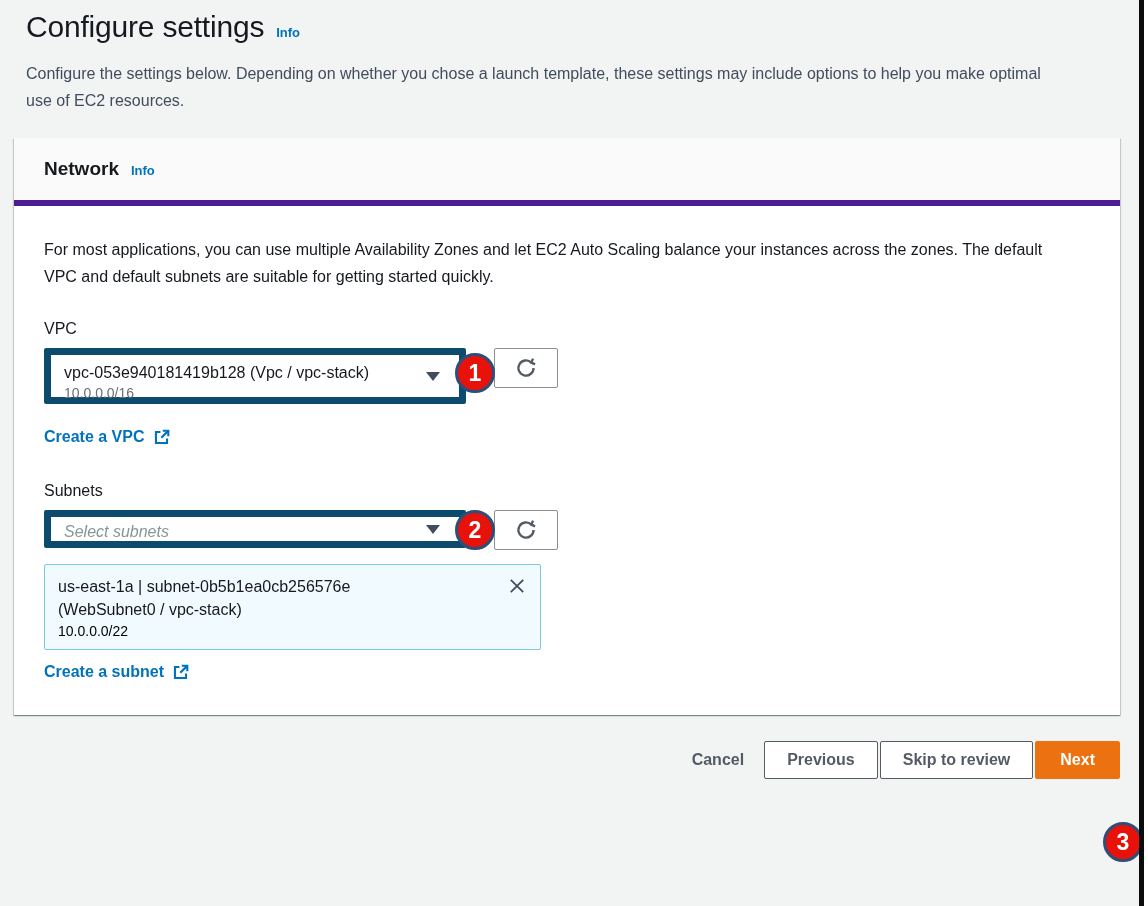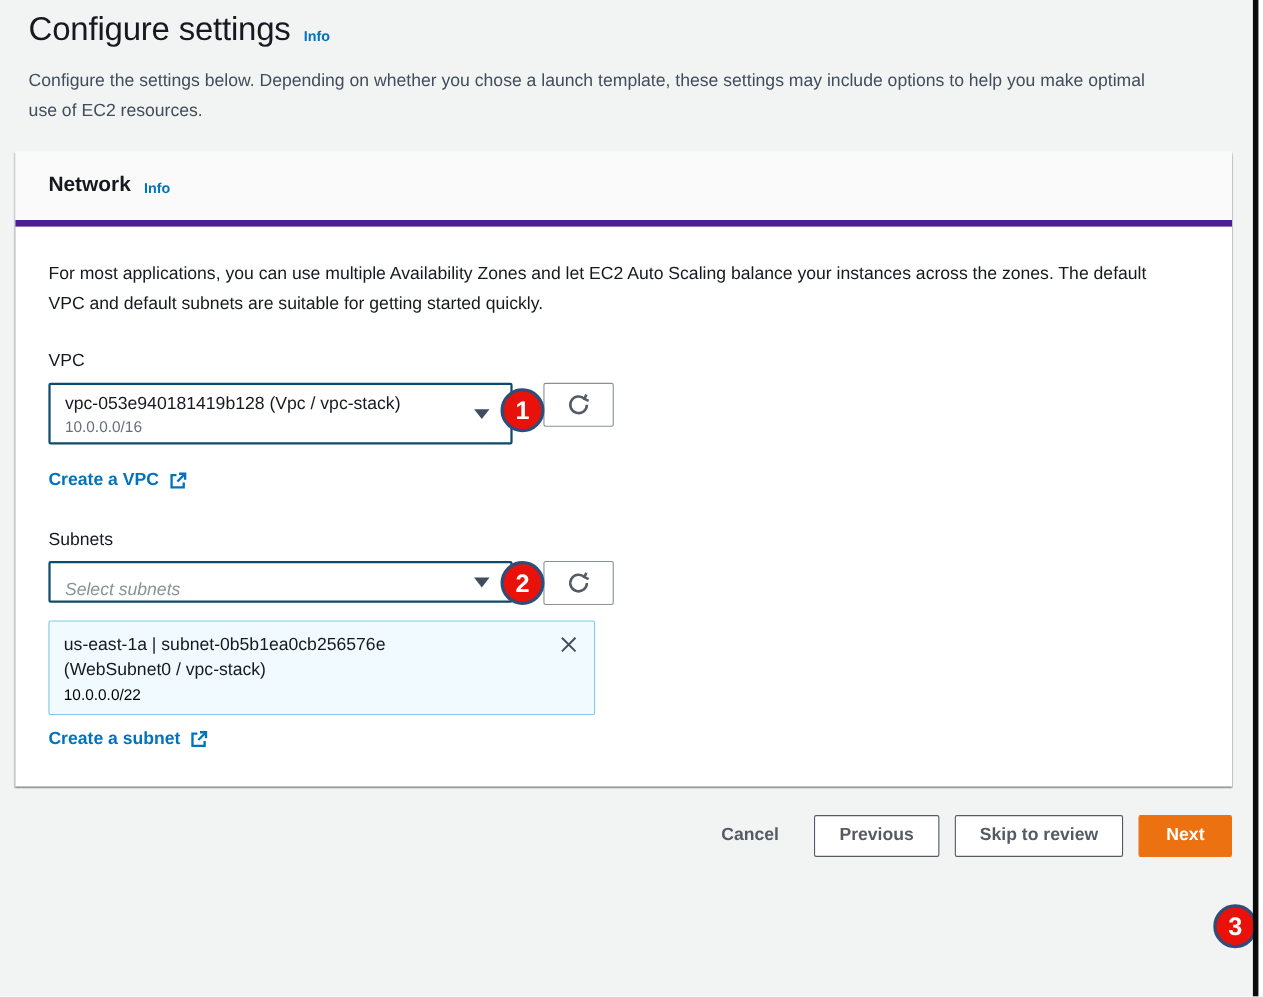--- a/index.html
+++ b/index.html
@@ -35,21 +35,21 @@
   .panel-header h2 { font-size:19px; font-weight:700; color:#16191f; }
   .panel-header .info-link { margin-top:3px; }
   .panel-body { padding:30px 30px 34px 30px; }
   .panel-desc { font-size:16px; line-height:27px; max-width:1030px; color:#16191f; }
 
   .field-label { display:block; margin-top:28px; font-size:16px; line-height:22px; color:#16191f; }
   .field-label.second { margin-top:34px; }
   .control-row { display:flex; align-items:flex-start; gap:28px; margin-top:8px; }
 
   .select-box {
-    position:relative; width:422px; background:#fff; border:2px solid #0c4a6e; border-radius:2px; cursor:pointer;
+    position:relative; width:422px; background:#fff; border:7px solid #0c4a6e; border-radius:2px; cursor:pointer;
   }
   .select-box.vpc { height:56px; padding:7px 56px 7px 13px; }
   .select-box.subnets { height:38px; padding:0 56px 0 13px; display:flex; align-items:flex-end; }
   .select-main { font-size:16px; line-height:22px; color:#16191f; white-space:nowrap; }
   .select-sub { font-size:14px; line-height:18px; color:#687078; }
   .select-placeholder { font-size:16px; font-style:italic; color:#879596; }
   .caret {
     position:absolute; right:19px; top:50%; margin-top:-4px; width:0; height:0;
     border-left:7px solid transparent; border-right:7px solid transparent; border-top:9px solid #414d5c;
   }
@@ -73,21 +73,21 @@
   .token + .token { margin-top:13px; }
   .token-line { font-size:16px; line-height:23px; color:#16191f; }
   .token-cidr { font-size:14px; line-height:19px; color:#000000; margin-top:1px; }
   .token-x {
     position:absolute; top:10px; right:12px; width:22px; height:22px; background:transparent; border:none;
     display:flex; align-items:center; justify-content:center; cursor:pointer;
   }
 
   
   .actions {
-    display:flex; justify-content:flex-end; align-items:center; gap:14px;
+    display:flex; justify-content:flex-end; align-items:center; gap:2px;
     margin:26px 28px 0 0;
   }
   .btn { font-family:inherit; font-size:16px; font-weight:700; border-radius:2px; cursor:pointer; height:38px; }
   .btn-link { background:transparent; border:none; color:#545b64; padding:0 18px; }
   .btn-secondary { background:#fff; border:1px solid #545b64; color:#545b64; padding:0 22px; }
   .btn-primary { background:#ec7211; border:1px solid #ec7211; color:#fff; padding:0 24px; }
 
   
   .badge {
     position:absolute; width:40px; height:40px; border-radius:50%;

